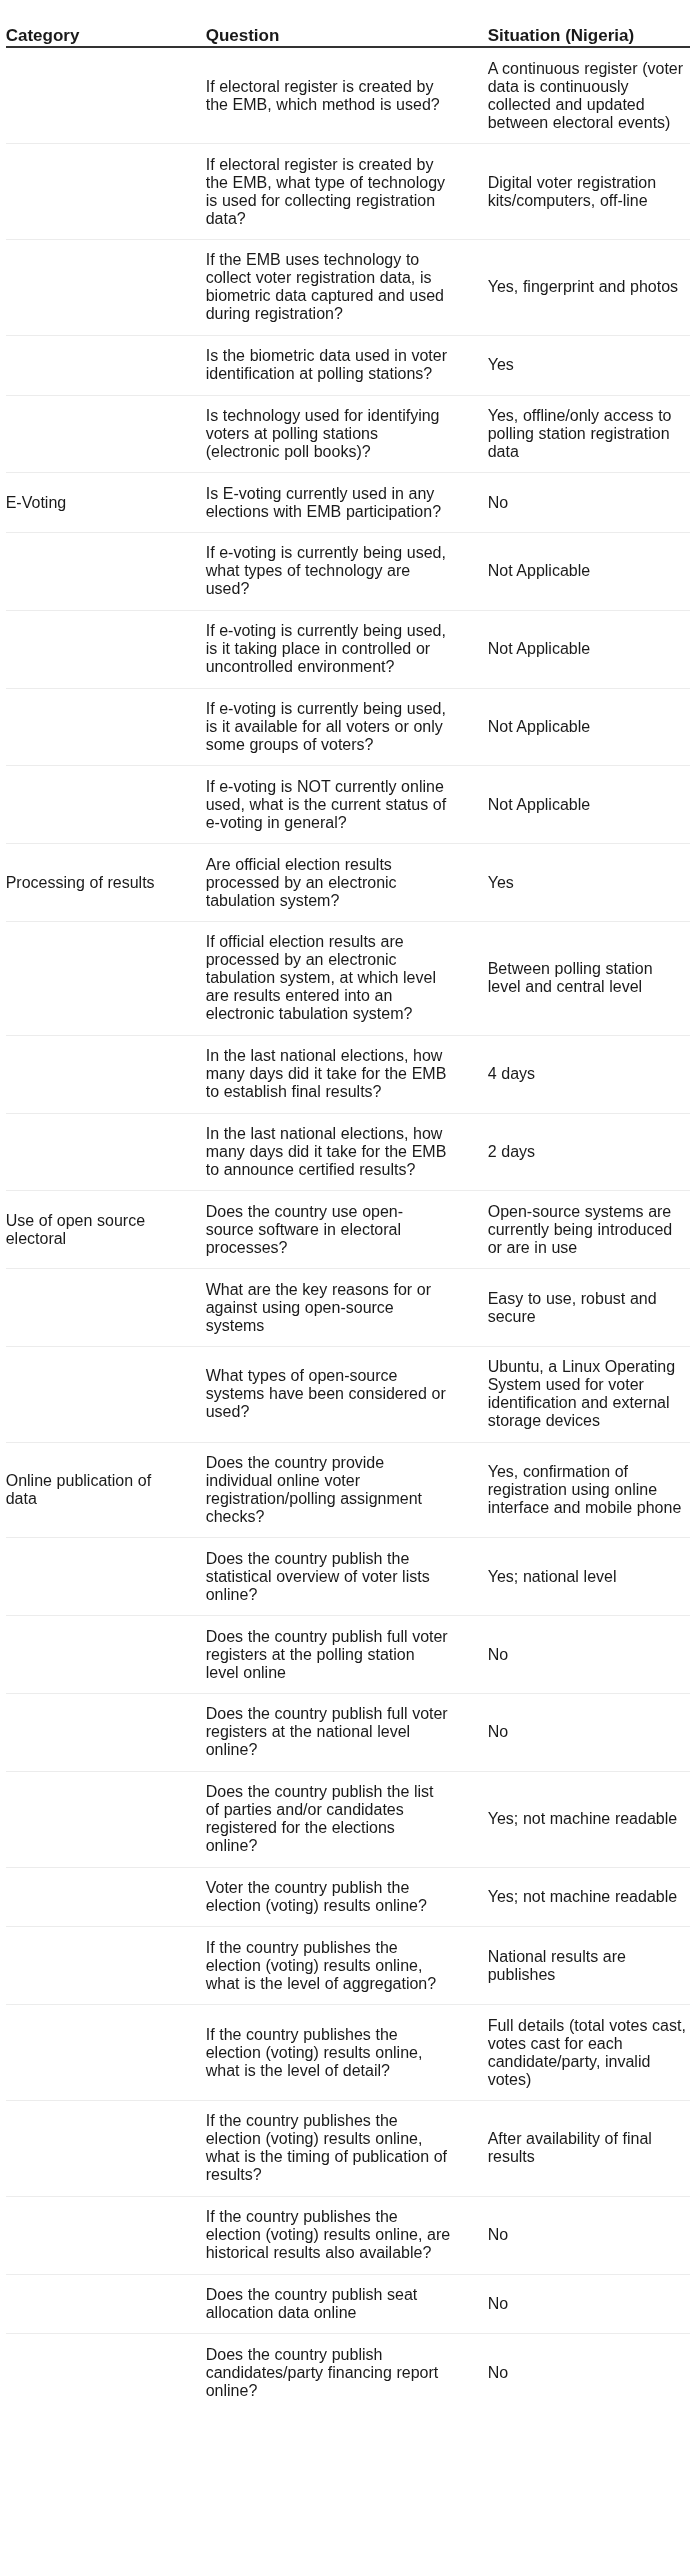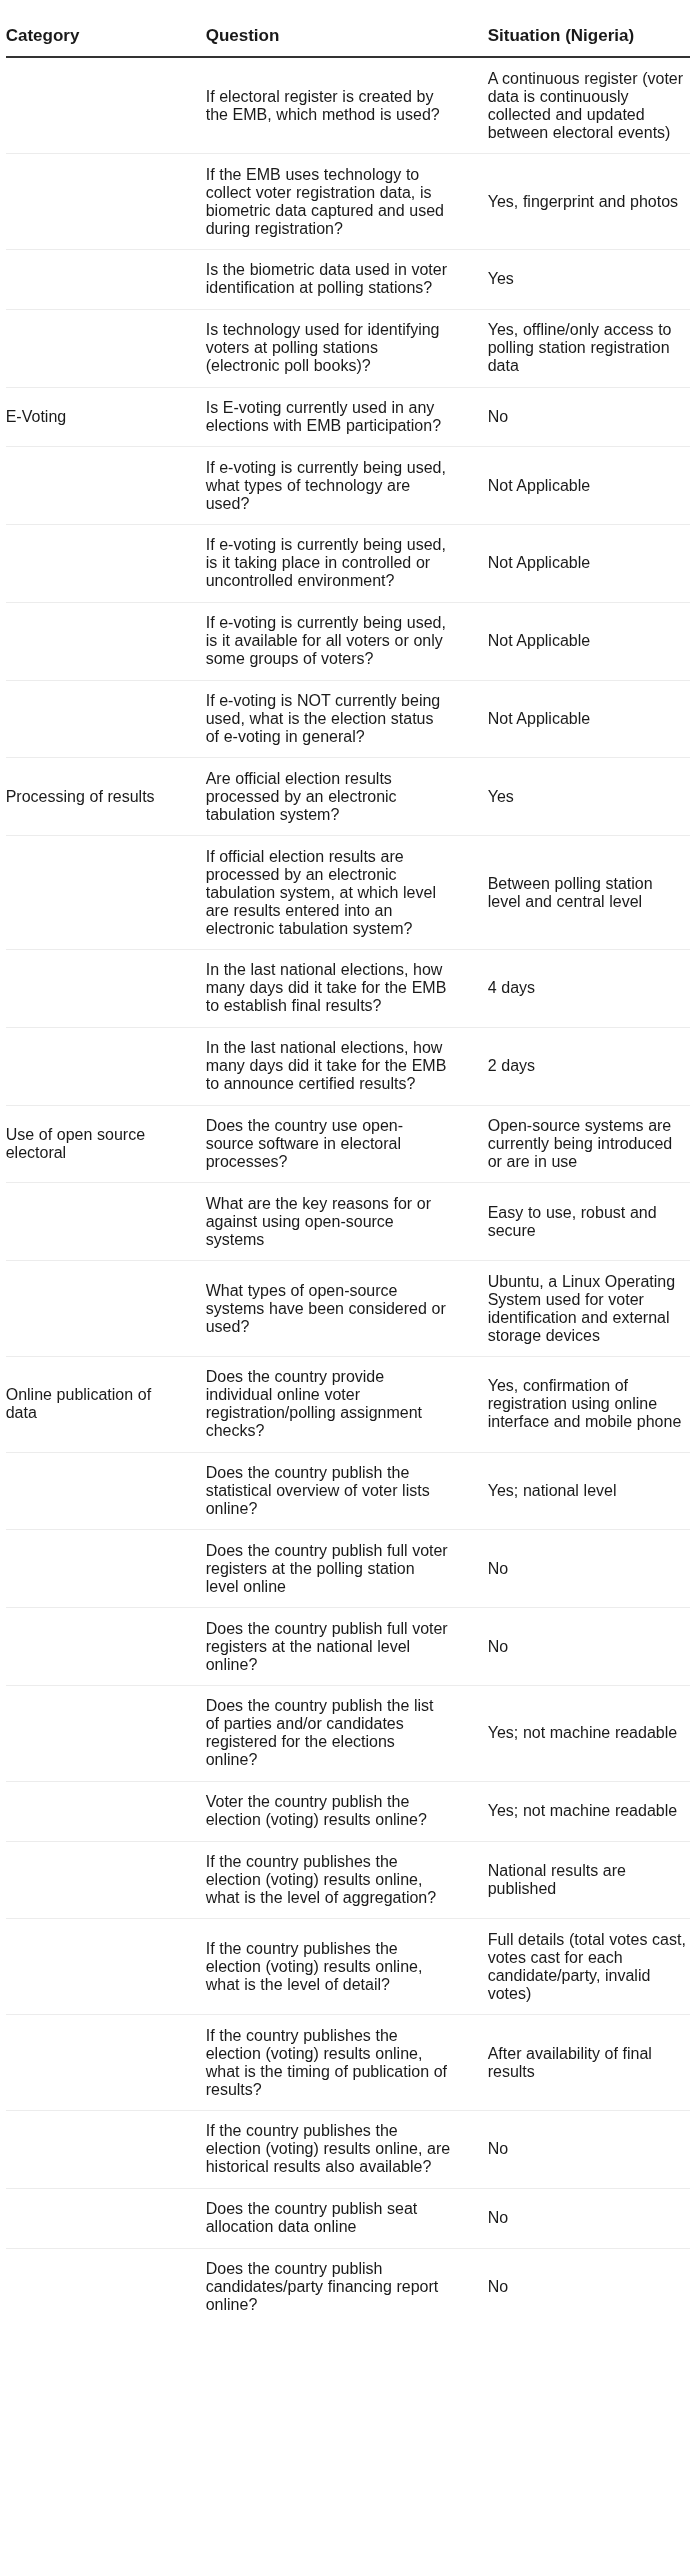--- a/index.html
+++ b/index.html
@@ -26,21 +26,21 @@
     width: 684px;
   }
   table.data-table th {
     text-align: left;
     font-size: 17px;
     font-weight: bold;
     line-height: 19.4px;
     color: #1a1a1a;
     vertical-align: bottom;
     border-bottom: 2.3px solid #333333;
-    padding: 26px 0 11px 0;
+    padding: 26px 0 1px 0;
   }
   table.data-table td {
     font-size: 16px;
     line-height: 18px;
     font-weight: 400;
     color: #1a1a1a;
     word-spacing: 0.2px;
     vertical-align: middle;
     text-align: left;
     border-bottom: 1.1px solid #ececec;
@@ -67,20 +67,25 @@
       </tr>
     </thead>
     <tbody>
       <tr class="data-row">
         <td class="col-cat"></td>
         <td class="col-q">If electoral register is created by the EMB, which method is used?</td>
         <td class="col-s">A continuous register (voter data is continuously collected and updated between electoral events)</td>
       </tr>
       <tr class="data-row">
         <td class="col-cat"></td>
+        <td class="col-q">If electoral register is created by the EMB, what type of technology is used for collecting registration data?</td>
+        <td class="col-s">Digital voter registration kits/computers, off-line</td>
+      </tr>
+      <tr class="data-row">
+        <td class="col-cat"></td>
         <td class="col-q">If the EMB uses technology to collect voter registration data, is biometric data captured and used during registration?</td>
         <td class="col-s">Yes, fingerprint and photos</td>
       </tr>
       <tr class="data-row">
         <td class="col-cat"></td>
         <td class="col-q">Is the biometric data used in voter identification at polling stations?</td>
         <td class="col-s">Yes</td>
       </tr>
       <tr class="data-row">
         <td class="col-cat"></td>
@@ -102,21 +107,21 @@
         <td class="col-q">If e-voting is currently being used, is it taking place in controlled or uncontrolled environment?</td>
         <td class="col-s">Not Applicable</td>
       </tr>
       <tr class="data-row">
         <td class="col-cat"></td>
         <td class="col-q">If e-voting is currently being used, is it available for all voters or only some groups of voters?</td>
         <td class="col-s">Not Applicable</td>
       </tr>
       <tr class="data-row">
         <td class="col-cat"></td>
-        <td class="col-q">If e-voting is NOT currently being used, what is the election status of e-voting in general?</td>
+        <td class="col-q">If e-voting is NOT currently online used, what is the current status of e-voting in general?</td>
         <td class="col-s">Not Applicable</td>
       </tr>
       <tr class="data-row">
         <td class="col-cat">Processing of results</td>
         <td class="col-q">Are official election results processed by an electronic tabulation system?</td>
         <td class="col-s">Yes</td>
       </tr>
       <tr class="data-row">
         <td class="col-cat"></td>
         <td class="col-q">If official election results are processed by an electronic tabulation system, at which level are results entered into an electronic tabulation system?</td>
@@ -173,21 +178,21 @@
         <td class="col-s">Yes; not machine readable</td>
       </tr>
       <tr class="data-row">
         <td class="col-cat"></td>
         <td class="col-q">Voter the country publish the election (voting) results online?</td>
         <td class="col-s">Yes; not machine readable</td>
       </tr>
       <tr class="data-row">
         <td class="col-cat"></td>
         <td class="col-q">If the country publishes the election (voting) results online, what is the level of aggregation?</td>
-        <td class="col-s">National results are published</td>
+        <td class="col-s">National results are publishes</td>
       </tr>
       <tr class="data-row">
         <td class="col-cat"></td>
         <td class="col-q">If the country publishes the election (voting) results online, what is the level of detail?</td>
         <td class="col-s">Full details (total votes cast, votes cast for each candidate/party, invalid votes)</td>
       </tr>
       <tr class="data-row">
         <td class="col-cat"></td>
         <td class="col-q">If the country publishes the election (voting) results online, what is the timing of publication of results?</td>
         <td class="col-s">After availability of final results</td>

